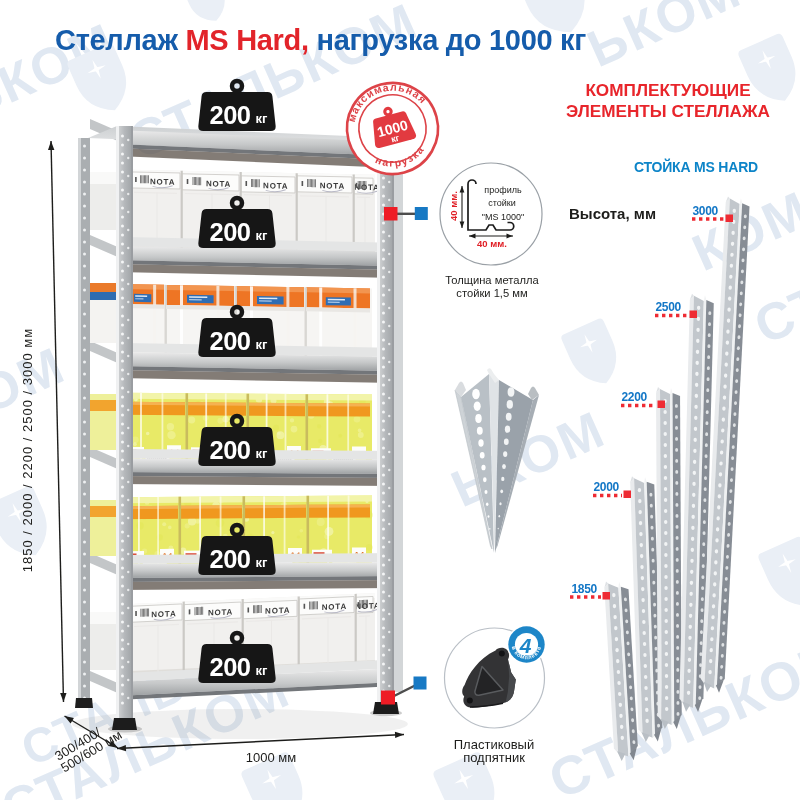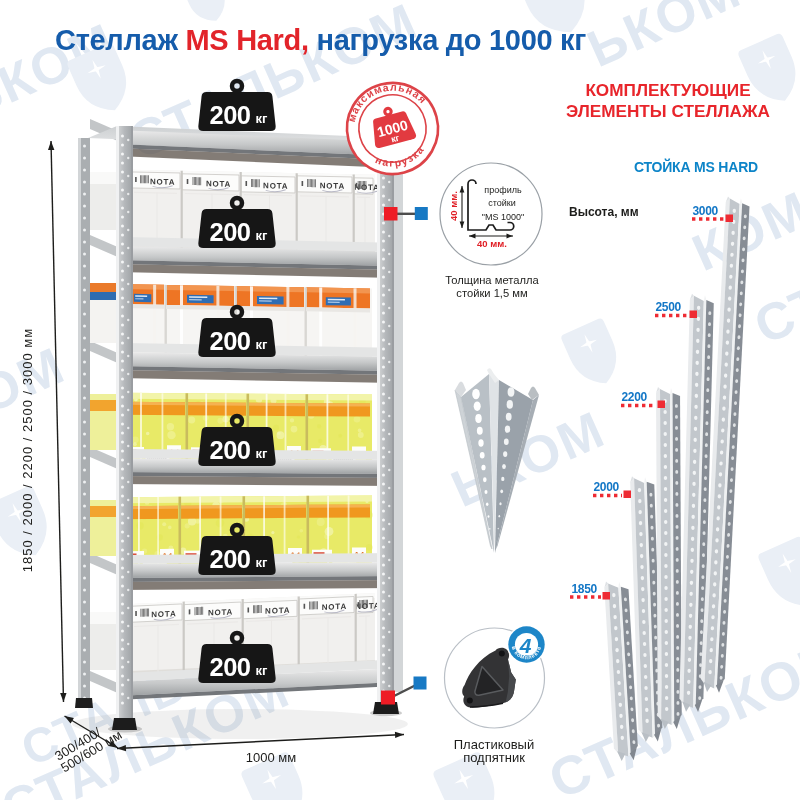--- a/index.html
+++ b/index.html
@@ -1351,14 +1351,14 @@
 <line x1="655" y1="315.5" x2="688" y2="315.5" stroke="#ee2b33" stroke-width="3.4" stroke-dasharray="3.4,3.6"></line>
 <rect x="689.5" y="310.5" width="7.5" height="7.5" fill="#ee2b33"></rect>
 <text x="718" y="214.5" font-size="12" font-weight="bold" fill="#1377c6" text-anchor="end" letter-spacing="-0.3" font-family="Liberation Sans, sans-serif">3000</text>
 <line x1="692" y1="219.0" x2="724" y2="219.0" stroke="#ee2b33" stroke-width="3.4" stroke-dasharray="3.4,3.6"></line>
 <rect x="725.5" y="214.5" width="7.5" height="7.5" fill="#ee2b33"></rect>
 </svg>
 
 <div style="position:absolute;left:55px;top:24px;width:560px;font-size:29px;font-weight:bold;color:#155cab;letter-spacing:-0.3px;white-space:nowrap">Стеллаж <span style="color:#e2242a">MS Hard,</span> нагрузка до 1000 кг</div>
 <div style="position:absolute;left:508px;top:80px;width:320px;text-align:center;font-size:17.2px;line-height:21px;font-weight:bold;color:#e8252b">КОМПЛЕКТУЮЩИЕ<br>ЭЛЕМЕНТЫ СТЕЛЛАЖА</div>
 <div style="position:absolute;left:634px;top:159px;width:200px;font-size:14px;font-weight:bold;color:#0c84c8;letter-spacing:-0.2px">СТОЙКА MS HARD</div>
-<div style="position:absolute;left:569px;top:205px;font-size:12px;font-weight:bold;color:#1d1d1b">Высота, мм</div>
+<div style="position:absolute;left:569px;top:205px;font-size:15px;font-weight:bold;color:#1d1d1b">Высота, мм</div>
 <div style="position:absolute;left:414px;top:738px;width:160px;text-align:center;font-size:13px;line-height:13px;color:#1d1d1b">Пластиковый<br>подпятник</div>
 
 </body></html>

